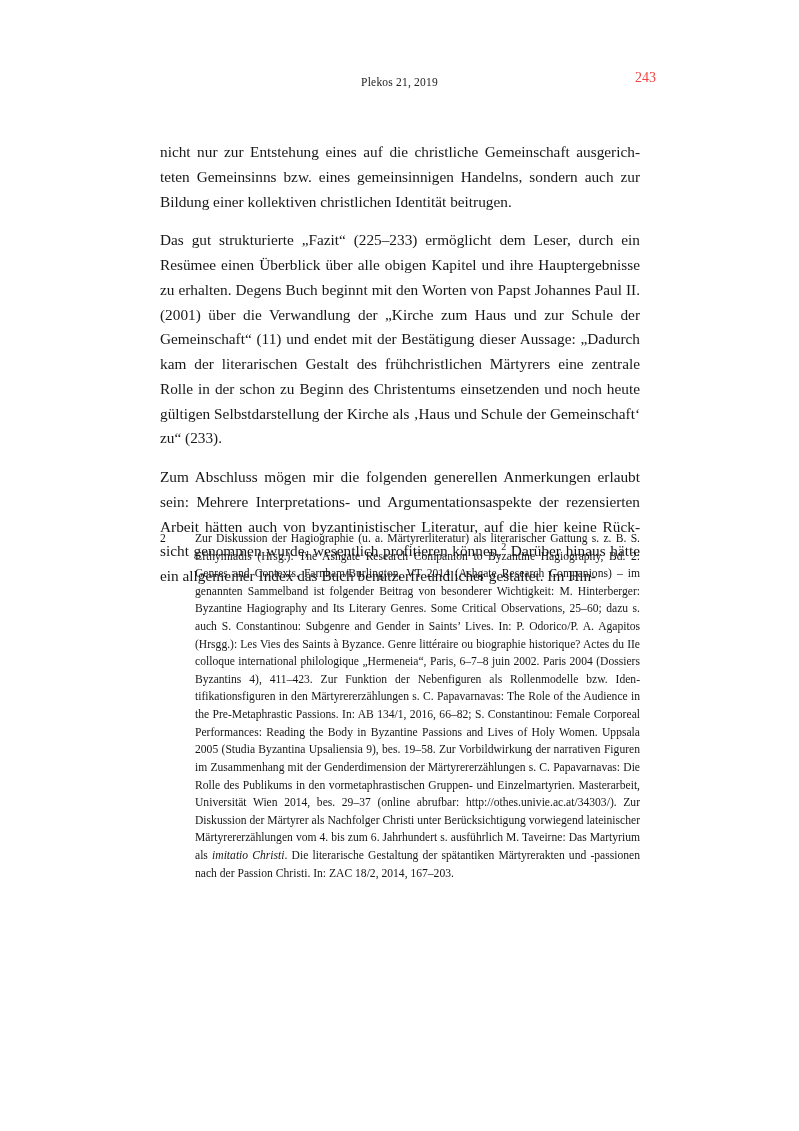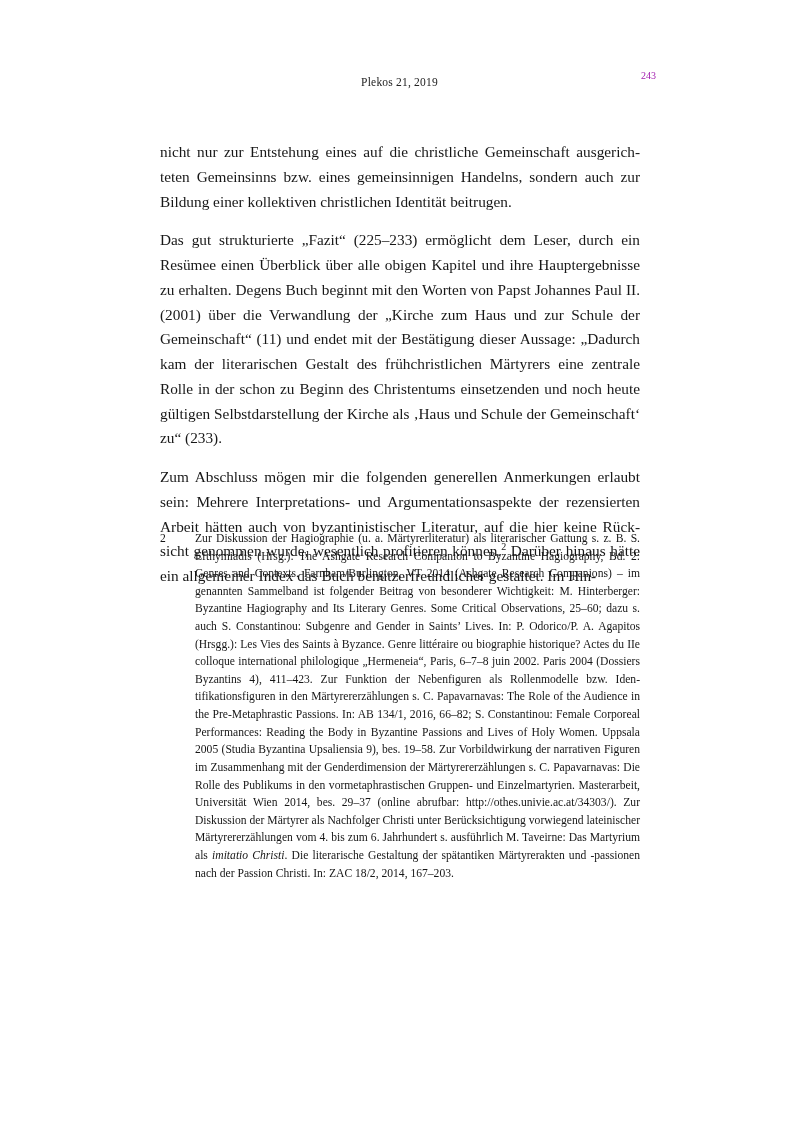--- a/index.html
+++ b/index.html
@@ -29,22 +29,22 @@
     width: 799px;
     text-align: center;
     font-size: 11.5px;
     letter-spacing: 0.2px;
     color: #222;
   }
   .folio {
     position: absolute;
     right: 143px;
     top: 70px;
-    font-size: 10px;
-    color: #a21caf;
+    font-size: 14px;
+    color: #ef4444;
     margin-left: 6px;
   }
   .body-col {
     position: absolute;
     left: 160px;
     top: 140px;
     width: 480px;
   }
   p.body {
     margin: 0 0 14px 0;

